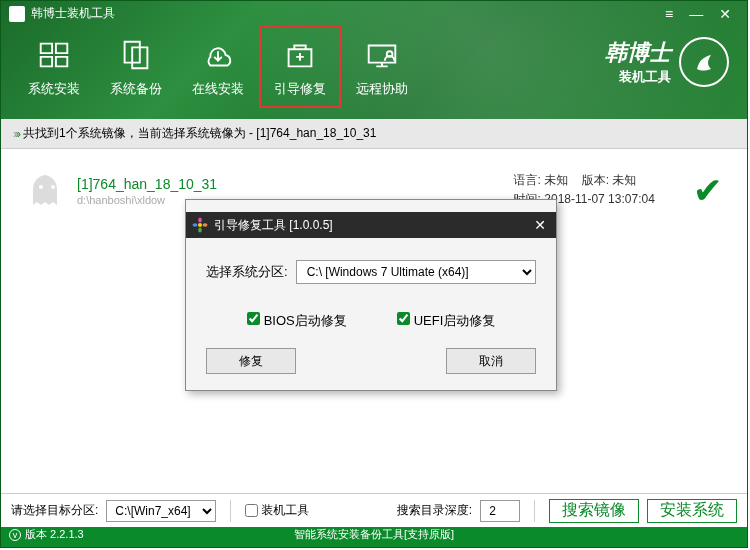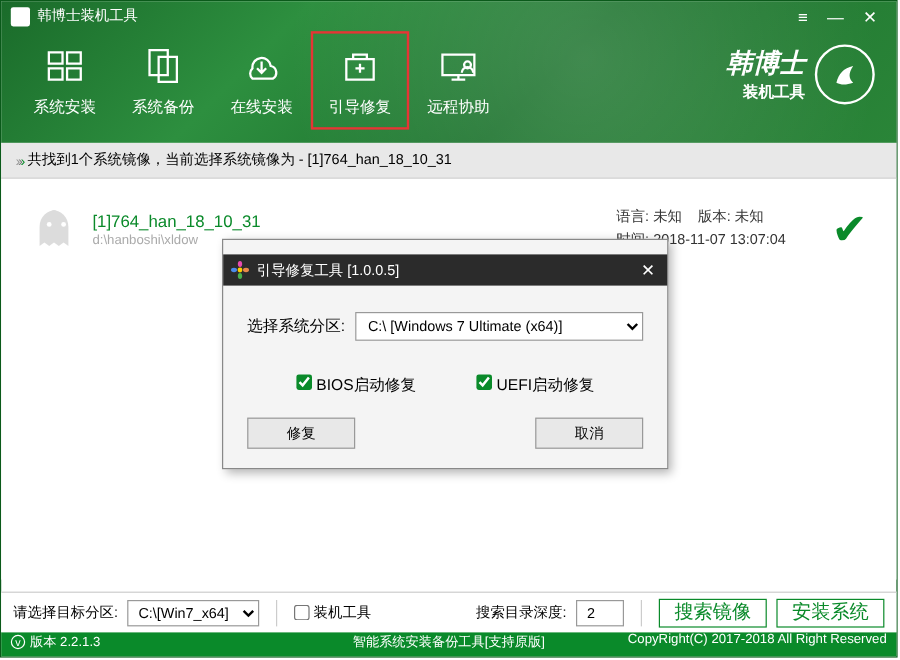--- a/index.html
+++ b/index.html
@@ -179,21 +179,20 @@
     <span>搜索目录深度:</span>
     <input class="num-input" type="number" value="2" style="">
     <div class="divider"></div>
     <button class="action-btn">搜索镜像</button>
     <button class="action-btn">安装系统</button>
   </div>
 
   <div class="footer">
     <span><span class="ver-icon">v</span><span>版本</span> <span>2.2.1.3</span></span>
     <span class="center">智能系统安装备份工具[支持原版]</span>
-    <span class="right">CopyRight(C) 2017-2018 All Right Reserved</span>
   </div>
 
   <div class="dialog">
     <div class="dialog-title">
       <svg class="dialog-title-icon" viewBox="0 0 16 16">
         <circle cx="8" cy="8" r="2" fill="#ffcc00"></circle>
         <ellipse cx="8" cy="3" rx="1.8" ry="2.5" fill="#e94bb0"></ellipse>
         <ellipse cx="8" cy="13" rx="1.8" ry="2.5" fill="#4bb04b"></ellipse>
         <ellipse cx="3" cy="8" rx="2.5" ry="1.8" fill="#4b8be9"></ellipse>
         <ellipse cx="13" cy="8" rx="2.5" ry="1.8" fill="#e9884b"></ellipse>

